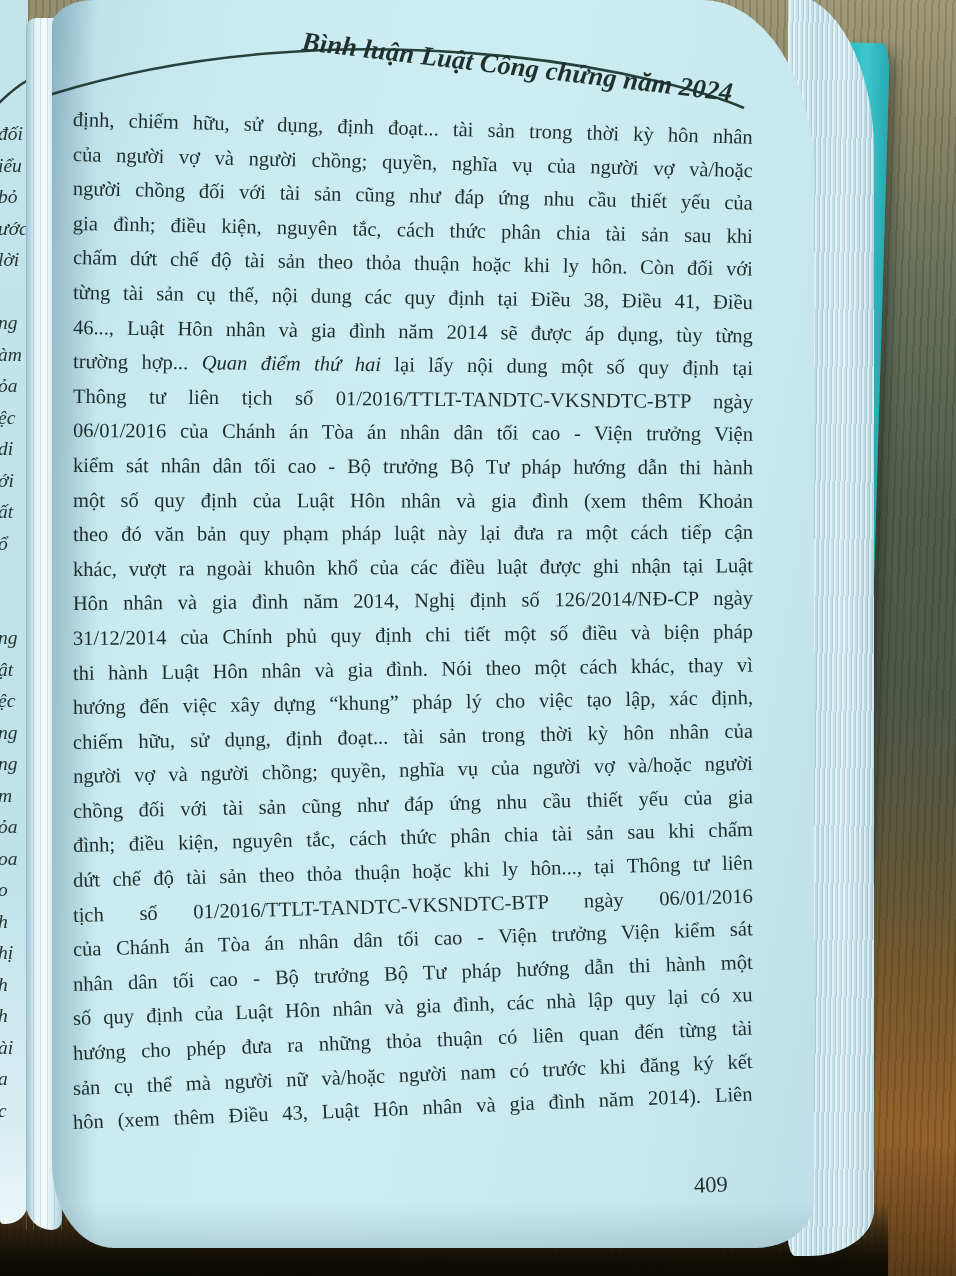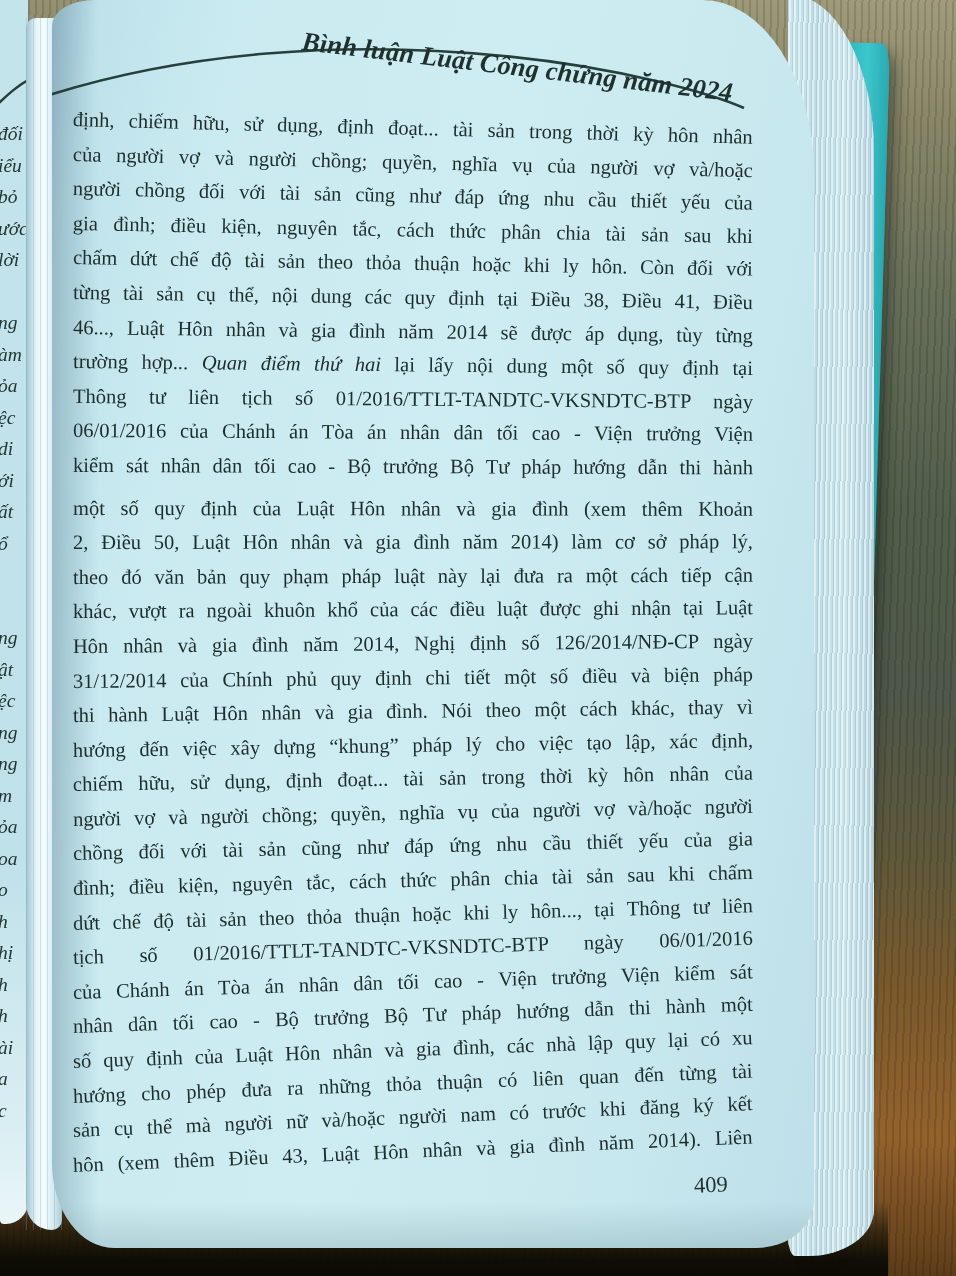--- a/index.html
+++ b/index.html
@@ -176,22 +176,21 @@
         <div class="bodyline" style="transform: rotate(1.37deg);"><span>của người vợ và người chồng; quyền, nghĩa vụ của người vợ và/hoặc</span></div>
         <div class="bodyline" style="transform: rotate(1.24deg);"><span>người chồng đối với tài sản cũng như đáp ứng nhu cầu thiết yếu của</span></div>
         <div class="bodyline" style="transform: rotate(1.11deg);"><span>gia đình; điều kiện, nguyên tắc, cách thức phân chia tài sản sau khi</span></div>
         <div class="bodyline" style="transform: rotate(0.98deg);"><span>chấm dứt chế độ tài sản theo thỏa thuận hoặc khi ly hôn. Còn đối với</span></div>
         <div class="bodyline" style="transform: rotate(0.85deg);"><span>từng tài sản cụ thể, nội dung các quy định tại Điều 38, Điều 41, Điều</span></div>
         <div class="bodyline" style="transform: rotate(0.72deg);"><span>46..., Luật Hôn nhân và gia đình năm 2014 sẽ được áp dụng, tùy từng</span></div>
         <div class="bodyline" style="transform: rotate(0.59deg);"><span>trường hợp... </span><span style="font-style: italic;">Quan điểm thứ hai</span><span> lại lấy nội dung một số quy định tại</span></div>
         <div class="bodyline" style="transform: rotate(0.46deg);"><span>Thông tư liên tịch số 01/2016/TTLT-TANDTC-VKSNDTC-BTP ngày</span></div>
         <div class="bodyline" style="transform: rotate(0.33deg);"><span>06/01/2016 của Chánh án Tòa án nhân dân tối cao - Viện trưởng Viện</span></div>
         <div class="bodyline" style="transform: rotate(0.2deg);"><span>kiểm sát nhân dân tối cao - Bộ trưởng Bộ Tư pháp hướng dẫn thi hành</span></div>
-        <div class="bodyline" style="transform: rotate(0.07deg); margin-top: 8px;"><span>một số quy định của Luật Hôn nhân và gia đình (xem thêm Khoản</span></div>
-        <div class="bodyline" style="transform: rotate(-0.06deg);"><span>2, Điều 50, Luật Hôn nhân và gia đình năm 2014) làm cơ sở pháp lý,</span></div>
+        <div class="bodyline" style="transform: rotate(0.07deg);"><span>một số quy định của Luật Hôn nhân và gia đình (xem thêm Khoản</span></div>
         <div class="bodyline" style="transform: rotate(-0.19deg);"><span>theo đó văn bản quy phạm pháp luật này lại đưa ra một cách tiếp cận</span></div>
         <div class="bodyline" style="transform: rotate(-0.32deg);"><span>khác, vượt ra ngoài khuôn khổ của các điều luật được ghi nhận tại Luật</span></div>
         <div class="bodyline" style="transform: rotate(-0.45deg);"><span>Hôn nhân và gia đình năm 2014, Nghị định số 126/2014/NĐ-CP ngày</span></div>
         <div class="bodyline" style="transform: rotate(-0.58deg);"><span>31/12/2014 của Chính phủ quy định chi tiết một số điều và biện pháp</span></div>
         <div class="bodyline" style="transform: rotate(-0.71deg);"><span>thi hành Luật Hôn nhân và gia đình. Nói theo một cách khác, thay vì</span></div>
         <div class="bodyline" style="transform: rotate(-0.84deg);"><span>hướng đến việc xây dựng “khung” pháp lý cho việc tạo lập, xác định,</span></div>
         <div class="bodyline" style="transform: rotate(-0.97deg);"><span>chiếm hữu, sử dụng, định đoạt... tài sản trong thời kỳ hôn nhân của</span></div>
         <div class="bodyline" style="transform: rotate(-1.1deg);"><span>người vợ và người chồng; quyền, nghĩa vụ của người vợ và/hoặc người</span></div>
         <div class="bodyline" style="transform: rotate(-1.23deg);"><span>chồng đối với tài sản cũng như đáp ứng nhu cầu thiết yếu của gia</span></div>
         <div class="bodyline" style="transform: rotate(-1.36deg);"><span>đình; điều kiện, nguyên tắc, cách thức phân chia tài sản sau khi chấm</span></div>

